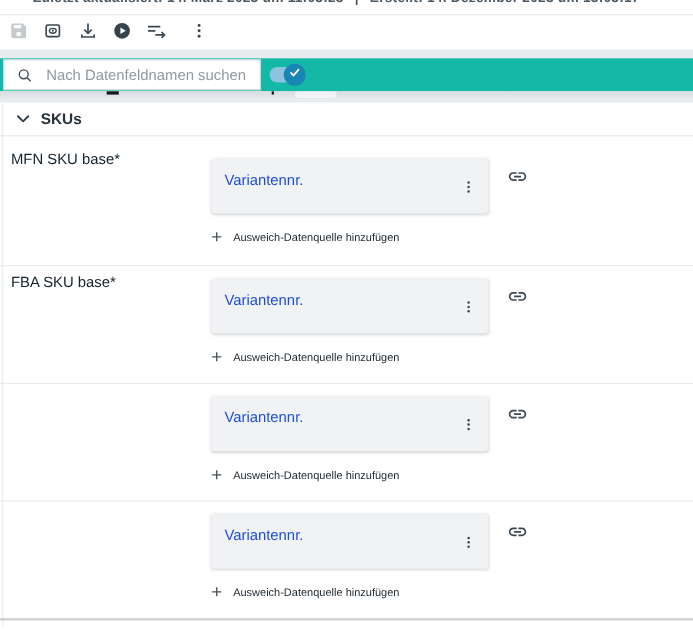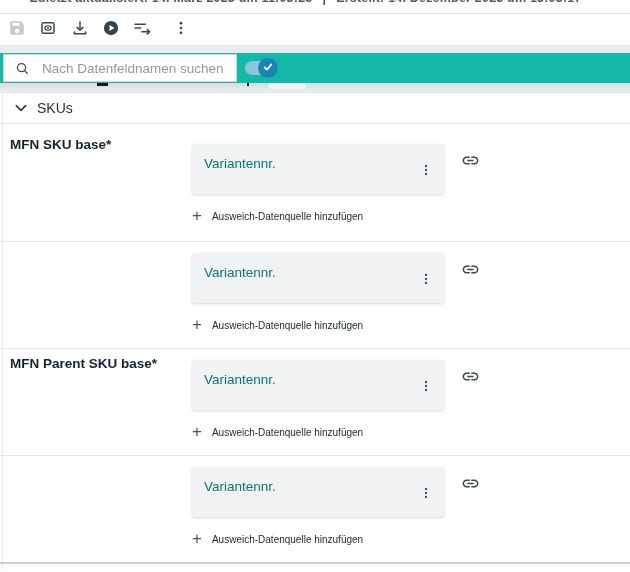--- a/index.html
+++ b/index.html
@@ -49,35 +49,35 @@
   .remnant-dot { position: absolute; left: 247px; top: 0; width: 2px; height: 3px; background: #16191b; }
   .remnant-hl { position: absolute; left: 268px; top: 0; width: 38px; height: 6px;
     background: rgba(255,255,255,.55); border-radius: 3px; }
 
   
   .panel { background: #fff; border-top: 1px solid #dde1e4; position: relative; }
   .panel-left-line { position: absolute; left: 2px; top: 0; bottom: 0; width: 1px; background: #e7eaec; }
   .section-header { height: 31px; display: flex; align-items: center;
     border-bottom: 1px solid #e3e6e8; cursor: pointer; }
   .section-chevron { margin-left: 14px; display: flex; }
-  .section-title { margin-left: 9px; font-size: 14px; font-weight: 400; color: #27333c; }
+  .section-title { margin-left: 9px; font-size: 14px; font-weight: 700; color: #27333c; }
 
   .field-row { position: relative; border-bottom: 1px solid #e6e9ea; }
   .row-tall { height: 118px; }
   .row-std { height: 107px; }
   .row-last { height: 108px; border-bottom: 2px solid #c9ced2; }
-  .field-label { position: absolute; left: 10px; font-size: 13.5px; font-weight: 700; color: #14222c; }
+  .field-label { position: absolute; left: 10px; font-size: 13.5px; font-weight: 400; color: #14222c; }
   .row-tall .field-label { top: 13px; }
   .row-std .field-label, .row-last .field-label { top: 7px; }
 
   .source-card { position: absolute; left: 192px; width: 252px; height: 50px;
     background: #f0f2f4; border-radius: 3px; box-shadow: 0 1px 3px rgba(20,30,40,.18); }
   .row-tall .source-card { top: 20px; }
   .row-std .source-card, .row-last .source-card { top: 11px; }
-  .source-name { position: absolute; left: 12px; top: 12px; font-size: 13.5px; color: #0f766e; }
+  .source-name { position: absolute; left: 12px; top: 12px; font-size: 13.5px; color: #1d4ed8; }
   .kebab-btn { position: absolute; right: 5px; top: 13px; width: 26px; height: 26px;
     border: none; background: transparent; display: flex; align-items: center;
     justify-content: center; cursor: pointer; }
 
   .link-btn { position: absolute; left: 459px; width: 22px; height: 22px; border: none;
     background: transparent; display: flex; align-items: center; justify-content: center; cursor: pointer; }
   .row-tall .link-btn { top: 27px; }
   .row-std .link-btn, .row-last .link-btn { top: 18px; }
 
   .add-fallback { position: absolute; left: 192px; display: flex; align-items: center;
@@ -214,20 +214,21 @@
           </svg>
       </span>
     </button>
     <button class="add-fallback">
       <span class="plus-glyph">+</span>
       <span class="add-label">Ausweich-Datenquelle hinzufügen</span>
     </button>
   </div>
 
   <div class="field-row row-std">
+    <span class="field-label">FBA SKU base*</span>
     <div class="source-card">
       <span class="source-name">Variantennr.</span>
       <button class="kebab-btn">
         <svg width="16" height="16" viewBox="0 0 24 24" fill="#3c4750">
             <circle cx="12" cy="6" r="1.7"></circle>
             <circle cx="12" cy="12" r="1.7"></circle>
             <circle cx="12" cy="18" r="1.7"></circle>
           </svg>
       </button>
     </div>
@@ -238,21 +239,20 @@
           </svg>
       </span>
     </button>
     <button class="add-fallback">
       <span class="plus-glyph">+</span>
       <span class="add-label">Ausweich-Datenquelle hinzufügen</span>
     </button>
   </div>
 
   <div class="field-row row-std">
-    <span class="field-label">MFN Parent SKU base*</span>
     <div class="source-card">
       <span class="source-name">Variantennr.</span>
       <button class="kebab-btn">
         <svg width="16" height="16" viewBox="0 0 24 24" fill="#3c4750">
             <circle cx="12" cy="6" r="1.7"></circle>
             <circle cx="12" cy="12" r="1.7"></circle>
             <circle cx="12" cy="18" r="1.7"></circle>
           </svg>
       </button>
     </div>

